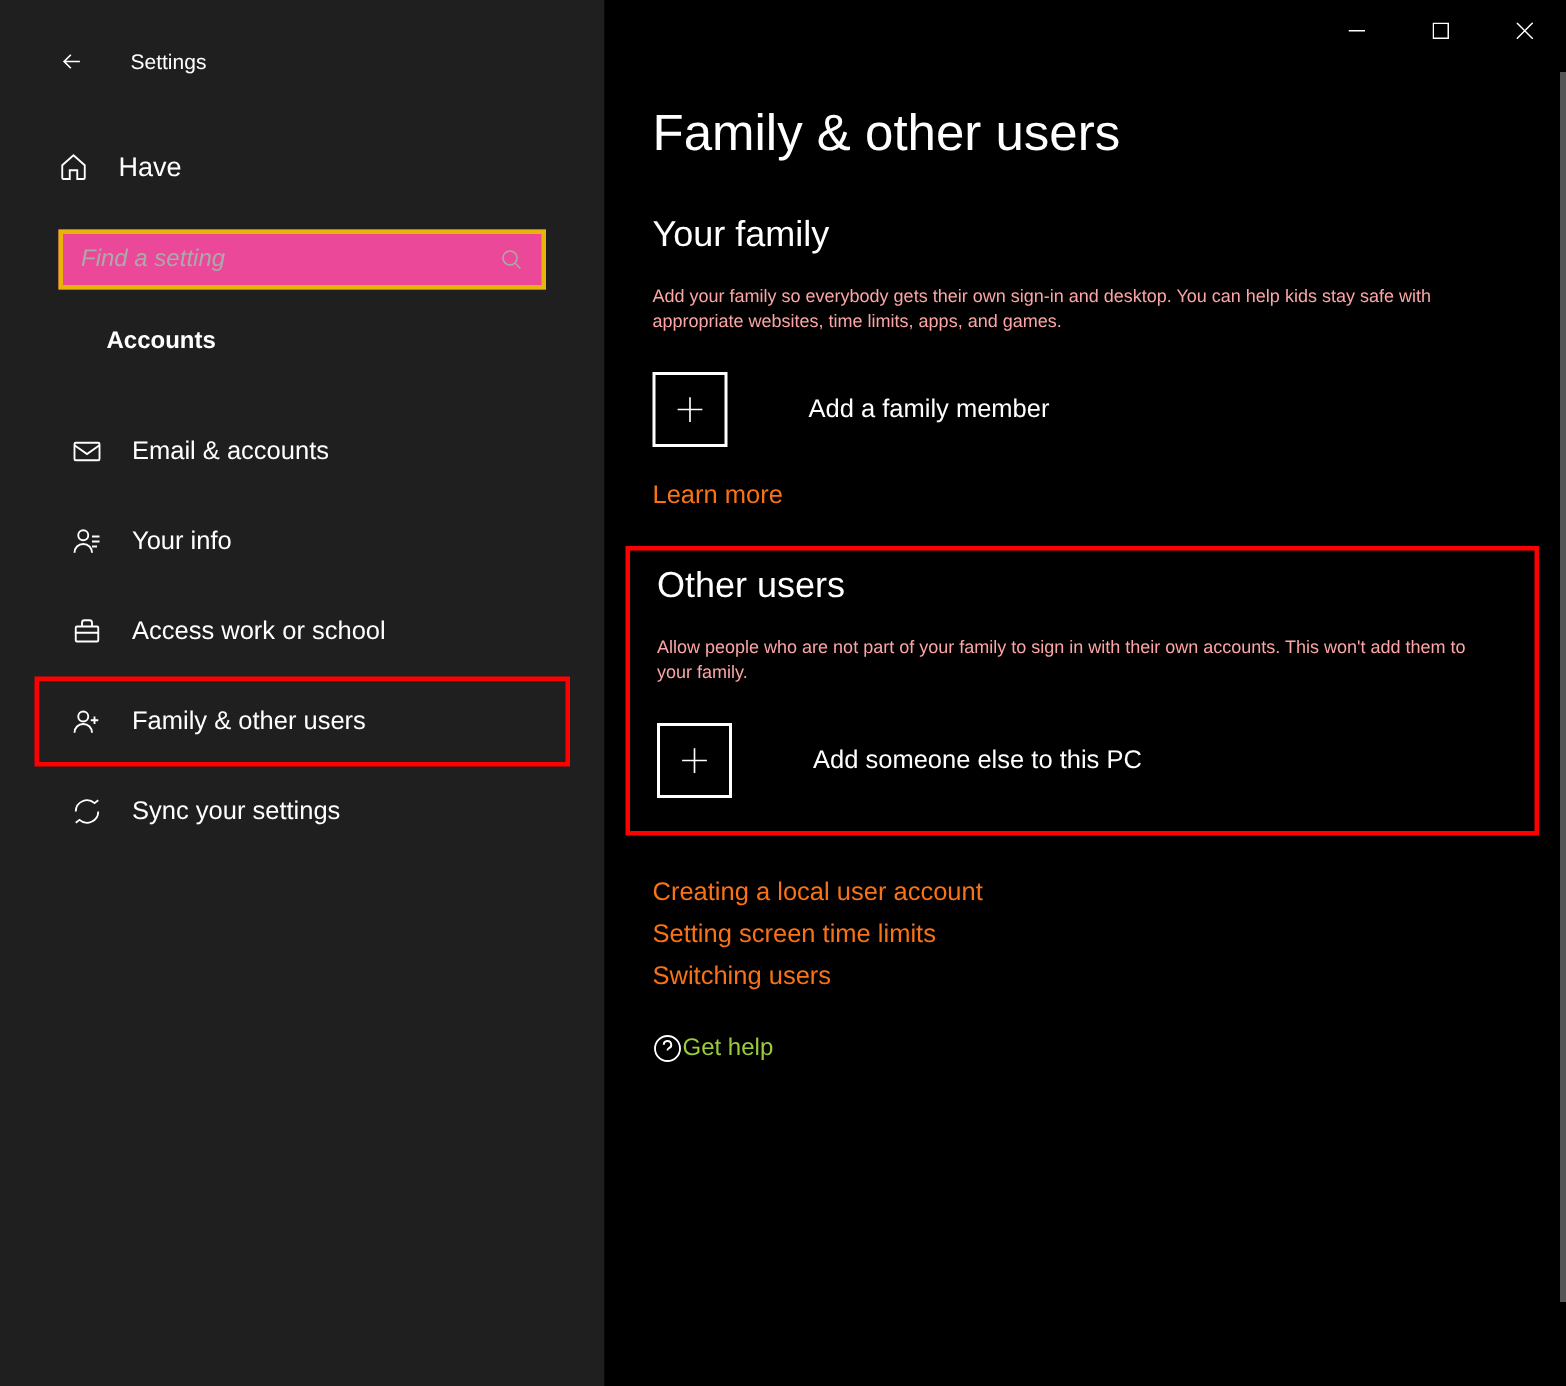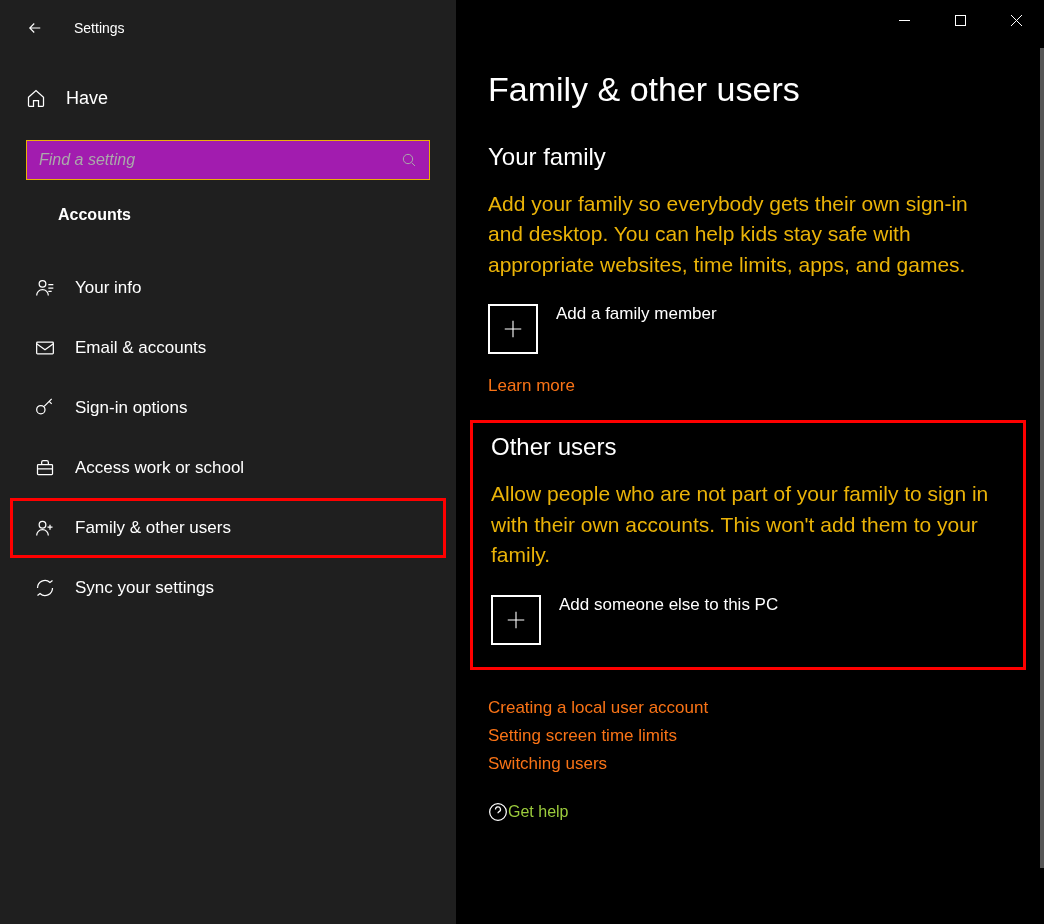--- a/index.html
+++ b/index.html
@@ -6,23 +6,23 @@
     body {
       font-family: "Segoe UI", -apple-system, sans-serif;
       background: #000;
       color: #fff;
       width: 1044px;
       height: 924px;
       overflow: hidden;
       display: flex;
     }
     .sidebar {
-      width: 456px;
+      width: 403px;
       background: #1f1f1f;
-      padding: 4px;
+      padding: 17px;
       display: flex;
       flex-direction: column;
     }
     .sidebar-header {
       display: flex;
       align-items: center;
       height: 48px;
       padding-left: 22px;
     }
     .back-arrow {
@@ -48,25 +48,25 @@
     }
     .home-row svg { stroke: #fff; }
     .home-label {
       margin-left: 20px;
       font-size: 18px;
       font-weight: 400;
     }
     .search-box {
       margin: 14px 22px 0 22px;
       height: 40px;
-      border: 1px solid #eab308;
+      border: 3px solid #eab308;
       display: flex;
       align-items: center;
       padding: 0 12px;
-      background: #a21caf;
+      background: #ec4899;
       justify-content: center;
     }
     .search-box input {
       flex: 1;
       background: transparent;
       border: none;
       outline: none;
       color: #fff;
       font-size: 16px;
       font-style: italic;
@@ -124,30 +124,32 @@
       font-size: 34px;
       font-weight: 400;
       margin-bottom: 34px;
     }
     .subheader {
       font-size: 24px;
       font-weight: 400;
       margin-bottom: 18px;
     }
     .body-text {
-      font-size: 21px;
+      font-size: 12px;
       line-height: 1.45;
-      color: #eab308;
+      color: #fca5a5;
       margin-bottom: 24px;
       max-width: 560px;
     }
     .add-row {
       display: flex;
+      align-items: center;
       cursor: pointer;
       margin-bottom: 22px;
+      gap: 36px;
     }
     .add-box {
       width: 50px;
       height: 50px;
       border: 2px solid #fff;
       display: flex;
       align-items: center;
       justify-content: center;
     }
     .add-box svg { stroke: #fff; }
@@ -214,38 +216,31 @@
         <circle cx="10.5" cy="10.5" r="7"></circle>
         <path d="M21 21l-5-5"></path>
       </svg>
   </div>
 
   <div class="section-title">Accounts</div>
 
   <div class="nav-list">
     <div class="nav-item">
       <svg width="20" height="20" viewBox="0 0 24 24" stroke-width="1.5">
+          <rect x="2" y="5" width="20" height="14" rx="1"></rect>
+          <path d="M2 7l10 7 10-7"></path>
+        </svg>
+      <span class="nav-label">Email &amp; accounts</span>
+    </div>
+    <div class="nav-item">
+      <svg width="20" height="20" viewBox="0 0 24 24" stroke-width="1.5">
           <circle cx="9" cy="7" r="4"></circle>
           <path d="M2 21c0-4 3-7 7-7s7 3 7 7M16 8h6M16 12h6M16 16h4"></path>
         </svg>
       <span class="nav-label">Your info</span>
-    </div>
-    <div class="nav-item">
-      <svg width="20" height="20" viewBox="0 0 24 24" stroke-width="1.5">
-          <rect x="2" y="5" width="20" height="14" rx="1"></rect>
-          <path d="M2 7l10 7 10-7"></path>
-        </svg>
-      <span class="nav-label">Email &amp; accounts</span>
-    </div>
-    <div class="nav-item">
-      <svg width="20" height="20" viewBox="0 0 24 24" stroke-width="1.5">
-          <circle cx="7" cy="14" r="5"></circle>
-          <path d="M11 10l9-9M17 4l3 3"></path>
-        </svg>
-      <span class="nav-label">Sign-in options</span>
     </div>
     <div class="nav-item">
       <svg width="20" height="20" viewBox="0 0 24 24" stroke-width="1.5">
           <rect x="3" y="8" width="18" height="12" rx="1"></rect>
           <path d="M8 8V5a2 2 0 0 1 2-2h4a2 2 0 0 1 2 2v3M3 13h18"></path>
         </svg>
       <span class="nav-label">Access work or school</span>
     </div>
     <div class="nav-item selected">
       <svg width="20" height="20" viewBox="0 0 24 24" stroke-width="1.5">

